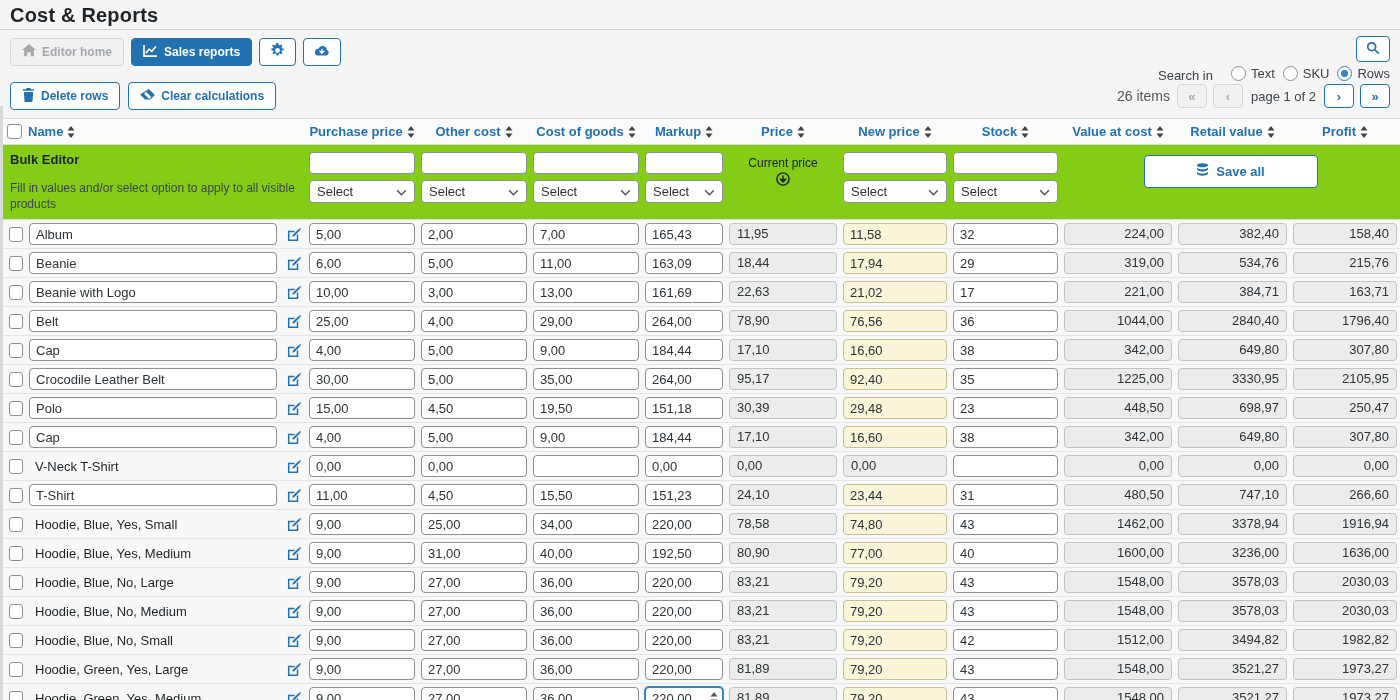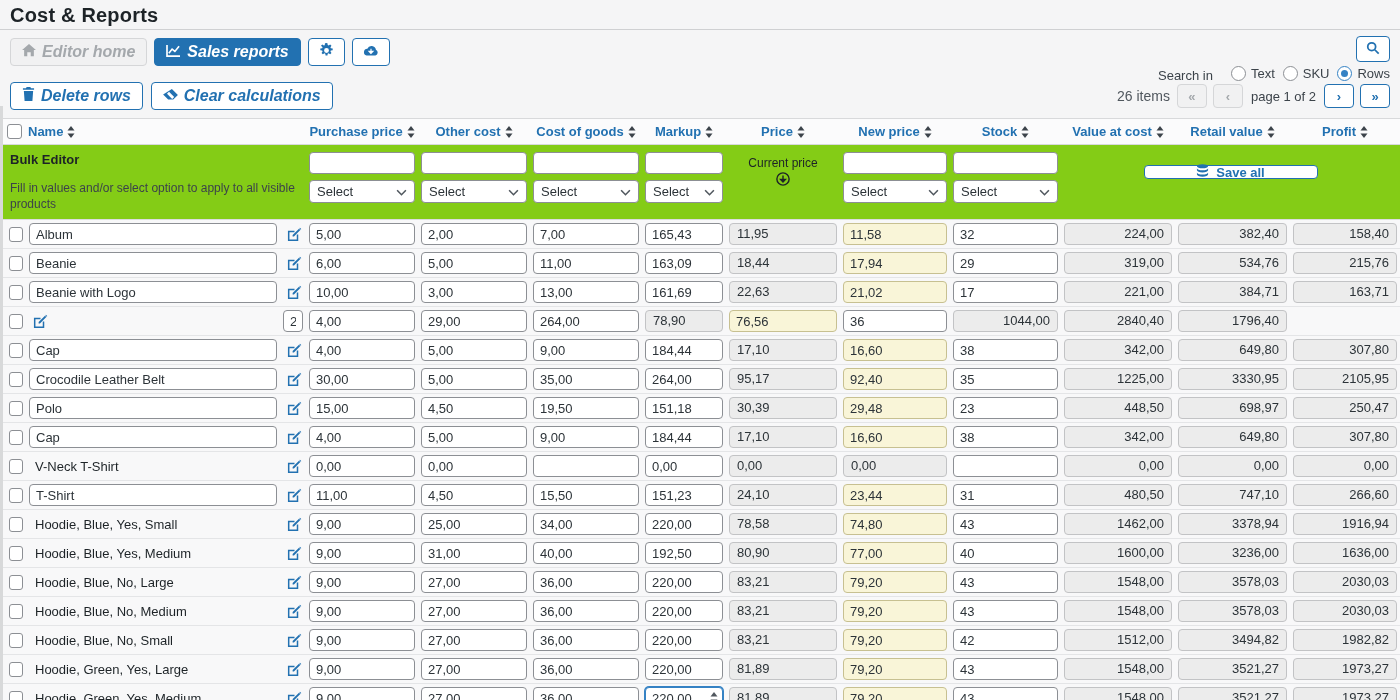--- a/index.html
+++ b/index.html
@@ -16,21 +16,21 @@
   .left-strip { position:absolute; left:0; top:106px; bottom:0; width:3px; background:#d8d9da; }
 
   
   .titlebar { height:30px; padding:4px 10px 0; border-bottom:1px solid #cfd0d2; }
   .titlebar h1 { margin:0; font-size:20px; font-weight:700; color:#1d2327; letter-spacing:.2px; }
 
   .bar1 { position:relative; display:flex; align-items:flex-start; gap:7px; padding:8px 10px 2px; height:46px; }
   .btn {
     display:inline-flex; align-items:center; gap:6px; height:28px; padding:0 11px;
     border:1px solid #2271b1; border-radius:4px; background:#fff; color:#2271b1;
-    font-size:16px; font-weight:600; cursor:pointer; white-space:nowrap;font-style:italic;
+    font-size:12px; font-weight:600; cursor:pointer; white-space:nowrap;
   }
   .btn svg { flex:none; }
   .btn.primary { background:#2271b1; border-color:#2271b1; color:#fff; }
   .btn.muted { background:#f1f1f2; border-color:#d5d6d8; color:#a4a8ac; cursor:default; }
   .btn.iconb { padding:0 10px; }
 
   .search-col { position:absolute; right:10px; top:6px; display:flex; flex-direction:column; align-items:flex-end; gap:4px; }
   .search-row { display:flex; gap:6px; }
   .search-input {
     width:222px; height:26px; border:1px solid #8c8f94; border-radius:4px; background:#fff;
@@ -70,21 +70,21 @@
   .cell { padding:0 3px; display:flex; align-items:center; min-width:0; }
   .cb { width:15px; height:15px; border:1px solid #8c8f94; border-radius:3px; background:#fff; display:inline-block; margin-left:6px; cursor:pointer; }
 
   .bulkrow { background:#84cc16; border-bottom:1px solid #dcdcde; padding:7px 0 7px; align-items:flex-start; }
   .bulk-title-cell { grid-column:1/4; padding:0 8px 0 10px; }
   .bulk-title { font-weight:700; color:#1d2327; font-size:13px; }
   .bulk-desc { color:#3c434a; font-size:12px; line-height:1.3; margin-top:14px; }
   .stack { display:flex; flex-direction:column; gap:6px; padding:0 3px; align-self:start; }
   .curprice { grid-column:8; flex-direction:column; justify-content:flex-start; gap:2px; color:#1d2327; font-size:12px; text-align:center; padding-top:4px; }
   .saveall {
-    grid-column:11/14; justify-self:center; width:174px; height:14px; margin-top:13px;
+    grid-column:11/14; justify-self:center; width:174px; height:33px; margin-top:3px;
     border:1px solid #2271b1; border-radius:4px; background:#fff; color:#2271b1; font-weight:700; font-size:13px;
     display:inline-flex; align-items:center; justify-content:center; gap:7px; cursor:pointer;
   }
 
   .inp {
     width:100%; height:22px; border:1px solid #8c8f94; border-radius:4px; background:#fff;
     padding:0 6px; font-size:13px; color:#2c3338; font-family:inherit;
   }
   .sel {
     width:100%; height:23px; border:1px solid #8c8f94; border-radius:4px; background:#fff;
@@ -508,20 +508,23 @@
           </span>
           <span class="cell">
             <span class="ro right">163,71</span>
           </span>
         </div>
         <div class="grid row">
           <span class="cell">
             <span class="cb"></span>
           </span>
           <span class="cell">
+            <input class="inp" value="Belt" style="">
+          </span>
+          <span class="cell">
             <span class="editic">
               <svg width="15" height="15" viewBox="0 0 16 16" fill="currentColor">
                 <path d="M1 4 h7 v1.6 H2.6 V13.4 H10.4 V8 H12 v7 H1 Z"></path>
                 <path d="M6 8.6 L12.8 1.8 14.2 3.2 7.4 10 6 10 Z M13.8.8 15.2 2.2 14.6 2.8 13.2 1.4 Z"></path>
               </svg>
             </span>
           </span>
           <span class="cell">
             <input class="inp" value="25,00" style="">
           </span>

